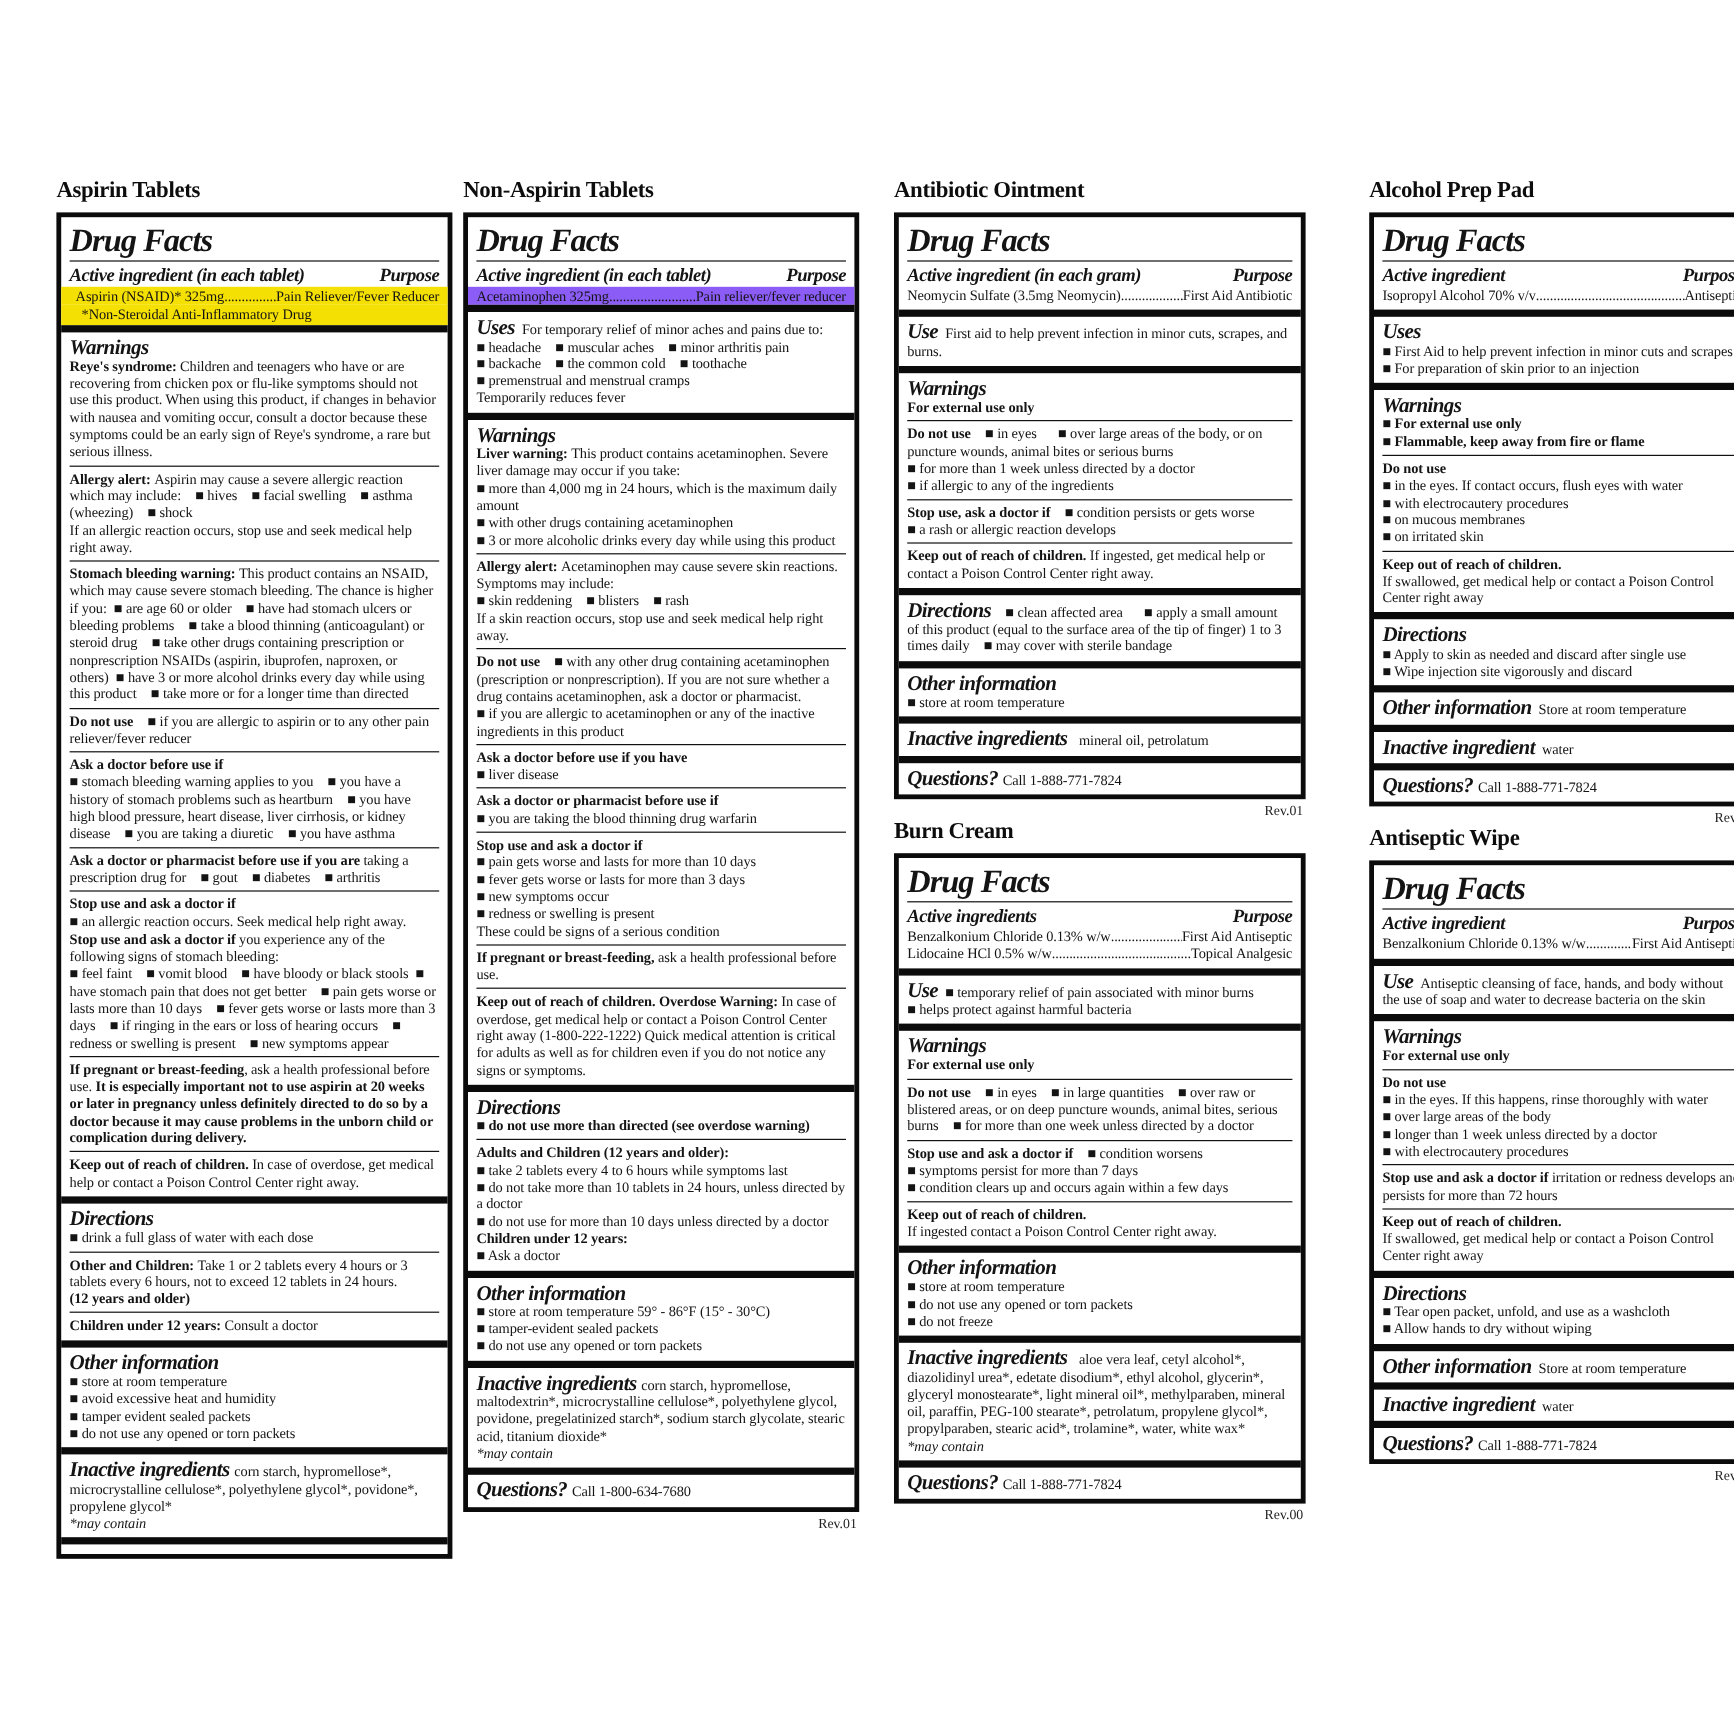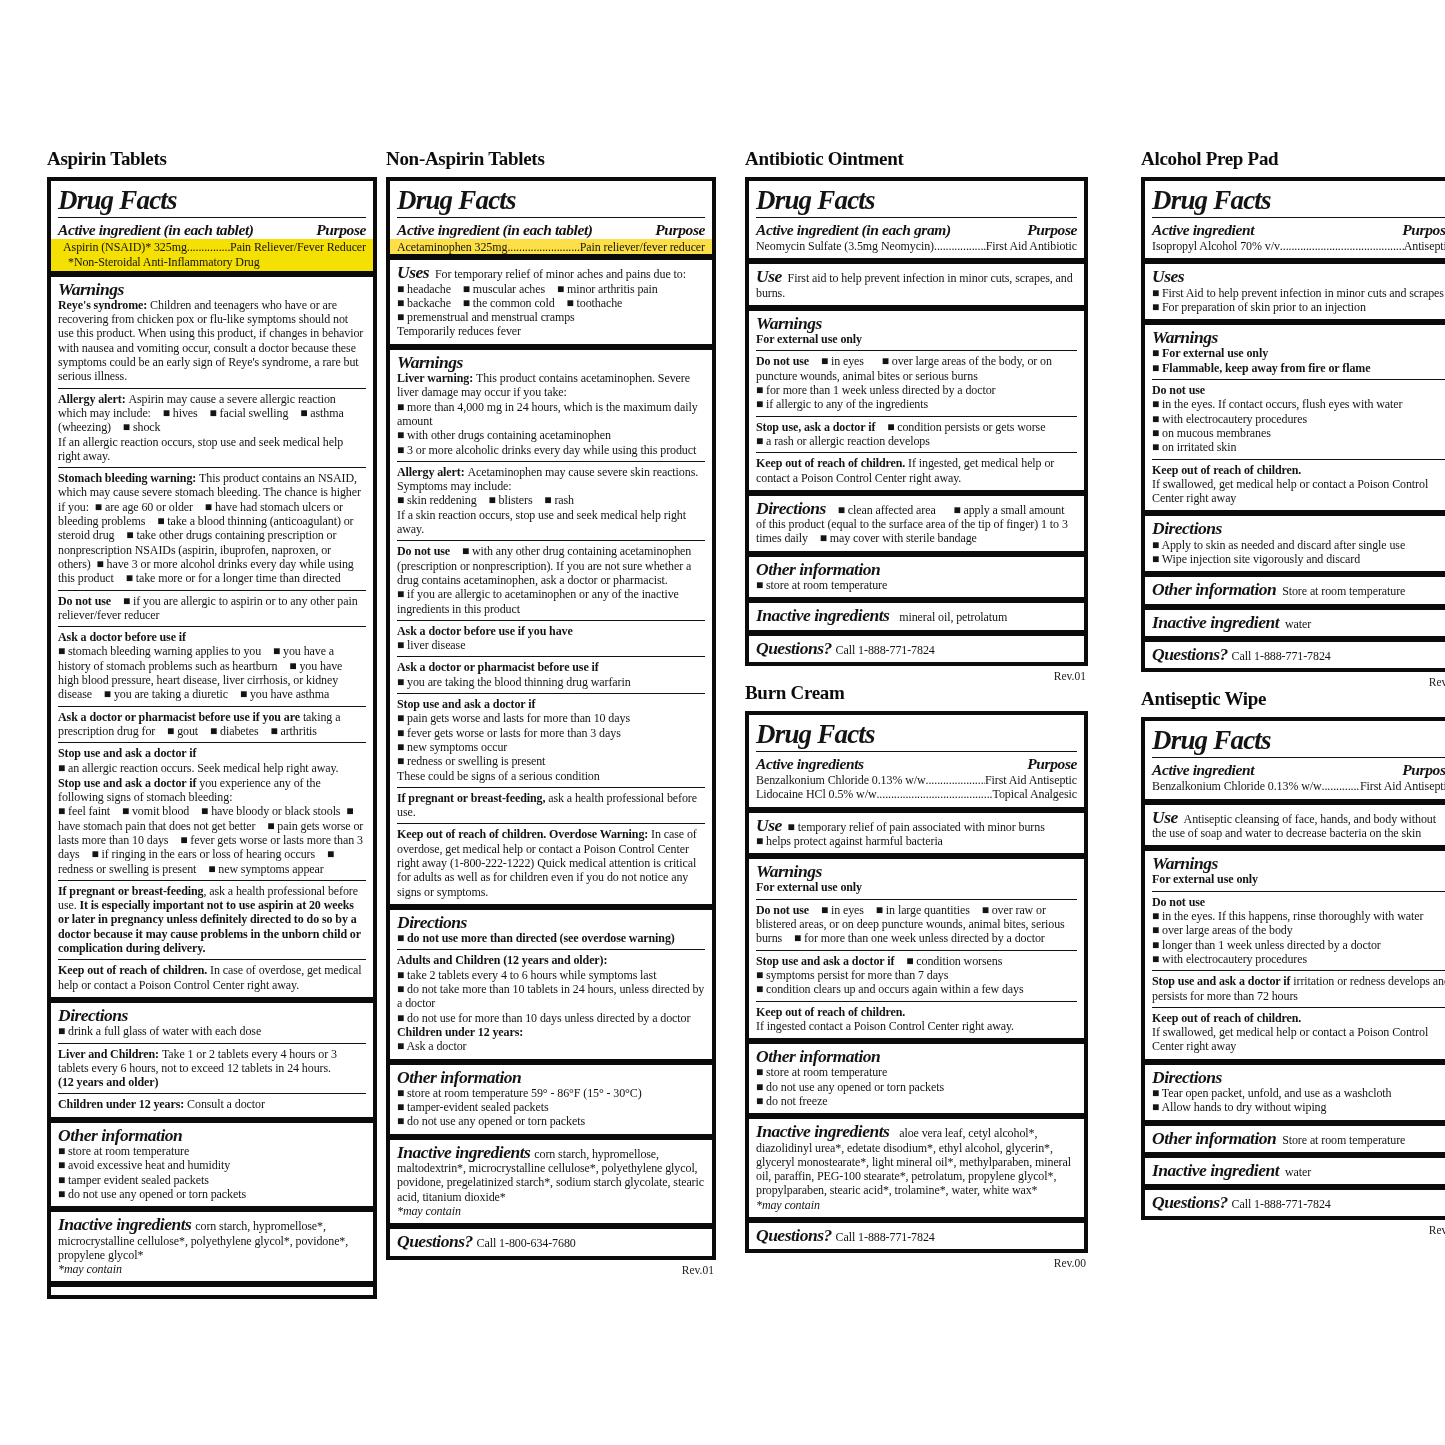--- a/index.html
+++ b/index.html
@@ -59,42 +59,42 @@
           <div class="para rt"><span class="r-b">Do not use</span><span class="r-n"> ■ if you are allergic to aspirin or to any other pain reliever/fever reducer</span></div>
           <div class="para rt"><span class="r-b">Ask a doctor before use if</span><br><span class="r-n">■ stomach bleeding warning applies to you ■ you have a history of stomach problems such as heartburn ■ you have high blood pressure, heart disease, liver cirrhosis, or kidney disease ■ you are taking a diuretic ■ you have asthma</span></div>
           <div class="para rt"><span class="r-b">Ask a doctor or pharmacist before use if you are </span><span class="r-n">taking a prescription drug for ■ gout ■ diabetes ■ arthritis</span></div>
           <div class="para rt"><span class="r-b">Stop use and ask a doctor if</span><br><span class="r-n">■ an allergic reaction occurs. Seek medical help right away.</span></div>
           <div class="para"><span class="r-b">Stop use and ask a doctor if </span><span class="r-n">you experience any of the following signs of stomach bleeding:</span><br><span class="r-n">■ feel faint ■ vomit blood ■ have bloody or black stools ■ have stomach pain that does not get better ■ pain gets worse or lasts more than 10 days ■ fever gets worse or lasts more than 3 days ■ if ringing in the ears or loss of hearing occurs ■ redness or swelling is present ■ new symptoms appear</span></div>
           <div class="para rt"><span class="r-b">If pregnant or breast-feeding</span><span class="r-n">, ask a health professional before use. </span><span class="r-b">It is especially important not to use aspirin at 20 weeks or later in pregnancy unless definitely directed to do so by a doctor because it may cause problems in the unborn child or complication during delivery.</span></div>
           <div class="para rt"><span class="r-b">Keep out of reach of children. </span><span class="r-n">In case of overdose, get medical help or contact a Poison Control Center right away.</span></div>
         </div>
         <div class="box">
           <div class="para"><span class="r-h">Directions</span><br><span class="r-n">■ drink a full glass of water with each dose</span></div>
-          <div class="para rt"><span class="r-b">Liver and Children: </span><span class="r-n">Take 1 or 2 tablets every 4 hours or 3 tablets every 6 hours, not to exceed 12 tablets in 24 hours.</span><br><span class="r-b">(12 years and older)</span></div>
+          <div class="para rt"><span class="r-b">Other and Children: </span><span class="r-n">Take 1 or 2 tablets every 4 hours or 3 tablets every 6 hours, not to exceed 12 tablets in 24 hours.</span><br><span class="r-b">(12 years and older)</span></div>
           <div class="para rt"><span class="r-b">Children under 12 years: </span><span class="r-n">Consult a doctor</span></div>
         </div>
         <div class="box">
           <div class="para"><span class="r-h">Other information</span><br><span class="r-n">■ store at room temperature</span><br><span class="r-n">■ avoid excessive heat and humidity</span><br><span class="r-n">■ tamper evident sealed packets</span><br><span class="r-n">■ do not use any opened or torn packets</span></div>
         </div>
         <div class="box">
           <div class="para"><span class="r-h">Inactive ingredients </span><span class="r-n">corn starch, hypromellose*, microcrystalline cellulose*, polyethylene glycol*, povidone*, propylene glycol*</span><br><span class="r-i">*may contain</span></div>
         </div>
         <div class="box"></div>
       </div>
     </div>
   <div class="col col2">
       <div class="product-title">Non-Aspirin Tablets</div>
       <div class="panel">
         <div class="box flush">
           <div class="para"><span class="r-df">Drug Facts</span></div>
           <div class="row2">
             <span>Active ingredient (in each tablet)</span>
             <span>Purpose</span>
           </div>
-          <div class="ing hl" style="background: #fde047;">
+          <div class="ing hl" style="background: #8b5cf6;">
             <span class="ing-name">Acetaminophen 325mg </span>
             <span class="leader">........................................................................................................................................................................................................</span>
             <span class="ing-purpose"> Pain reliever/fever reducer</span>
           </div>
         </div>
         <div class="box">
           <div class="para"><span class="r-h">Uses</span><span class="r-n"> For temporary relief of minor aches and pains due to:</span><br><span class="r-n">■ headache ■ muscular aches ■ minor arthritis pain</span><br><span class="r-n">■ backache ■ the common cold ■ toothache</span><br><span class="r-n">■ premenstrual and menstrual cramps</span><br><span class="r-n">Temporarily reduces fever</span></div>
         </div>
         <div class="box">
           <div class="para"><span class="r-h">Warnings</span><br><span class="r-b">Liver warning: </span><span class="r-n">This product contains acetaminophen. Severe liver damage may occur if you take:</span><br><span class="r-n">■ more than 4,000 mg in 24 hours, which is the maximum daily amount</span><br><span class="r-n">■ with other drugs containing acetaminophen</span><br><span class="r-n">■ 3 or more alcoholic drinks every day while using this product</span></div>

